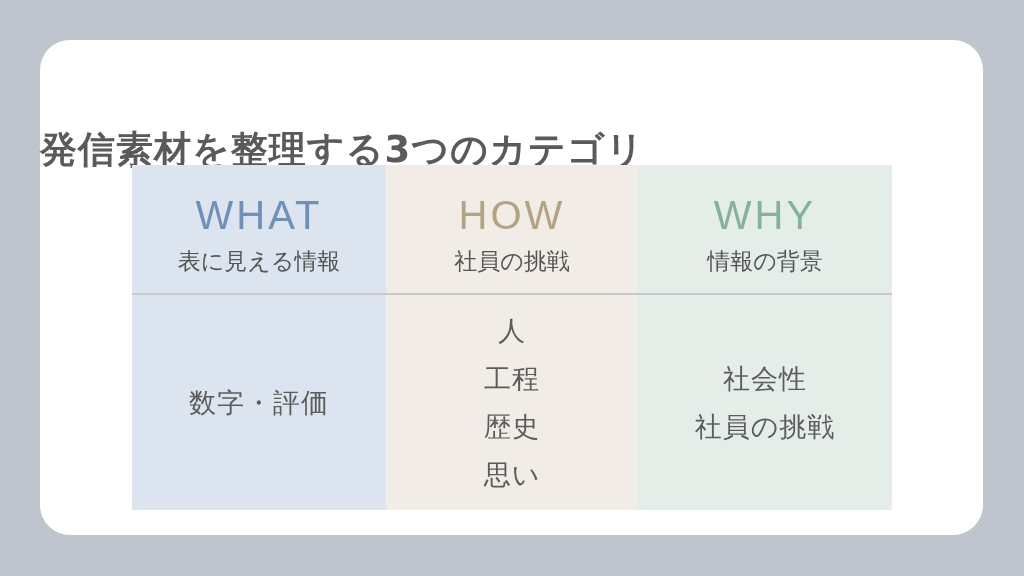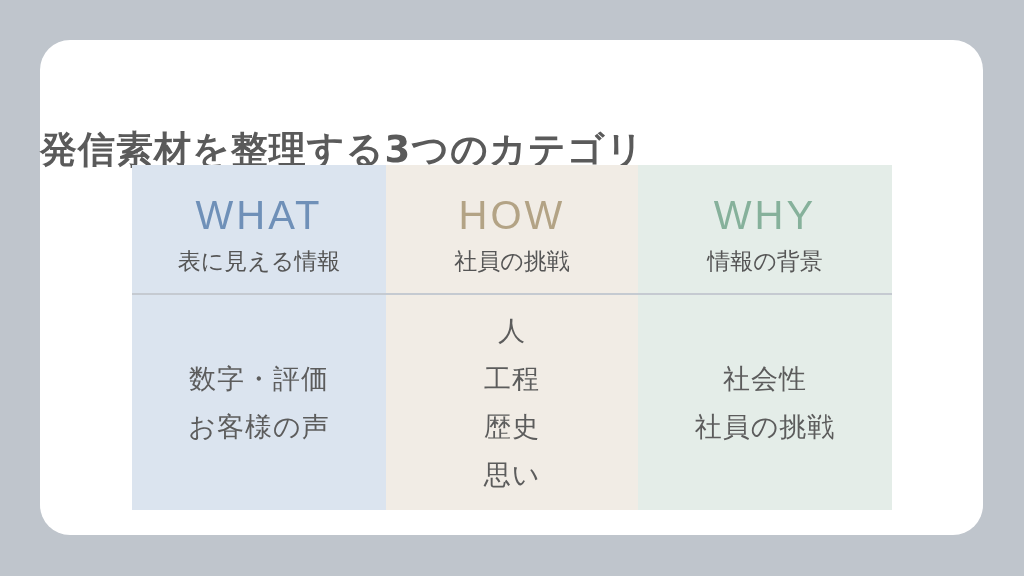--- a/index.html
+++ b/index.html
@@ -87,21 +87,20 @@
 </div>
 
 <div class="grid">
   <div class="col col-what">
     <div class="col-head">
       <div class="col-label" style="color: rgb(111, 144, 184);">WHAT</div>
       <div class="col-sub">表に見える情報</div>
     </div>
     <div class="col-body">
       <div class="col-item">数字・評価</div>
-      <div class="col-item">お客様の声</div>
     </div>
   </div>
 
   <div class="col col-how">
     <div class="col-head">
       <div class="col-label" style="color: rgb(179, 163, 133);">HOW</div>
       <div class="col-sub">社員の挑戦</div>
     </div>
     <div class="col-body">
       <div class="col-item">人</div>

